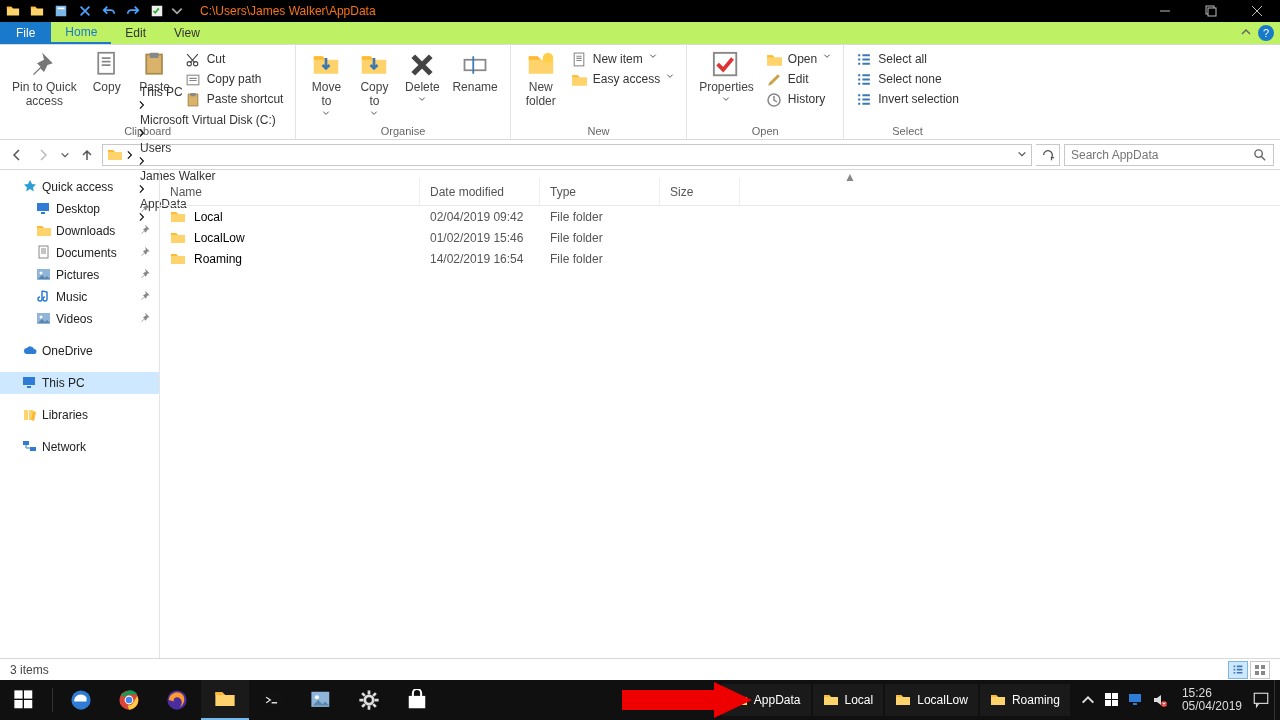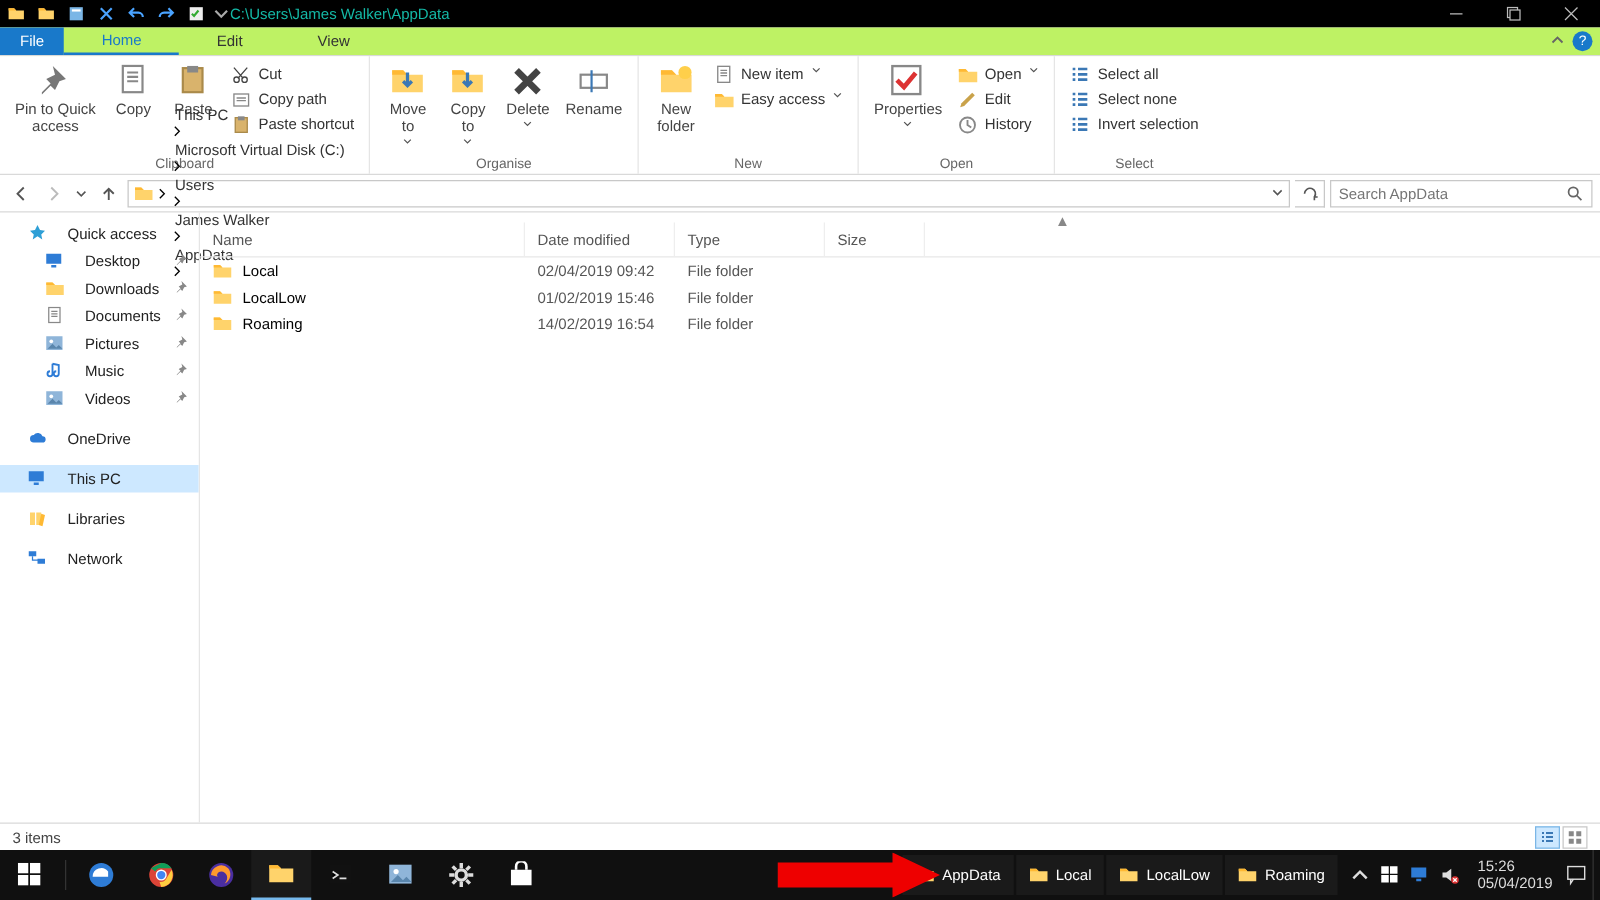--- a/index.html
+++ b/index.html
@@ -3,28 +3,28 @@
 <meta charset="utf-8">
 <style>
 *{margin:0;padding:0;box-sizing:border-box;font-family:"Segoe UI",Arial,sans-serif;font-size:12px;-webkit-user-select:none;user-select:none}
 html,body{width:1280px;height:720px;overflow:hidden;background:#fff}
 
 
 .titlebar{height:22px;background:#000;color:#bbb;display:flex;align-items:center}
 .qat{display:flex;align-items:center;height:100%;padding-left:2px;gap:2px}
 .qat .qbtn{width:22px;height:22px;display:flex;align-items:center;justify-content:center;color:#ddd}
 .qat .qbtn svg{width:14px;height:14px}
-.titletext{margin-left:0;color:#14b8a6}
+.titletext{margin-left:16px;color:#f97316}
 .wincontrols{margin-left:auto;display:flex}
 .wincontrols .wc{width:46px;height:22px;display:flex;align-items:center;justify-content:center;color:#bbb}
 
 
 .tabsrow{height:23px;background:#bef264;border-bottom:1px solid #d9d9d9;display:flex;align-items:stretch}
 .filetab{background:#1979ca;color:#fff;padding:0 16px;display:flex;align-items:center}
-.rtab{padding:0 30px;display:flex;align-items:center;color:#333}
+.rtab{padding:0 14px;display:flex;align-items:center;color:#333}
 .rtab.active{border-bottom:2px solid #1979ca;color:#1979ca;font-weight:400}
 .ribboncollapse{margin-left:auto;display:flex;gap:6px;align-items:center;padding-right:6px}
 .helpbtn{width:16px;height:16px;border-radius:50%;background:#1979ca;color:#fff;display:flex;align-items:center;justify-content:center;font-size:11px}
 
 
 .ribbon{height:95px;background:#fff;border-bottom:1px solid #d9d9d9;display:flex}
 .rgroup{border-right:1px solid #e5e5e5;display:flex;flex-direction:column;justify-content:space-between;padding:2px 6px 0}
 .rgroup .grow{flex:1;display:flex;align-items:flex-start}
 .rgroup .glabel{text-align:center;color:#666;font-size:11px;padding:2px 0}
 .bigbtn{display:flex;flex-direction:column;align-items:center;justify-content:flex-start;padding:4px 6px;min-width:48px;text-align:center;color:#444;line-height:1.15}
@@ -39,21 +39,21 @@
 .addrbox{flex:1;height:22px;border:1px solid #c8c8c8;display:flex;align-items:center;padding-left:4px;gap:2px;background:#fff}
 .crumb{display:flex;align-items:center;gap:4px;color:#333;padding:0 3px}
 .addrdd{margin-left:auto;width:18px;text-align:center;color:#555}
 .refreshbtn{width:24px;height:22px;border:1px solid #c8c8c8;border-left:none;display:flex;align-items:center;justify-content:center}
 .searchbox{width:210px;height:22px;border:1px solid #c8c8c8;display:flex;align-items:center;padding:0 6px;background:#fff;gap:6px;color:#888}
 .searchbox input{border:none;outline:none;flex:1;font-size:12px;color:#333;background:transparent}
 
 
 .mainarea{display:flex;height:calc(720px - 22px - 23px - 95px - 30px - 22px - 40px)}
 .navpane{width:160px;border-right:1px solid #e5e5e5;padding:6px 0;overflow:hidden}
-.navitem{display:flex;align-items:center;gap:16px;padding:3px 8px 3px 22px;color:#222;position:relative}
+.navitem{display:flex;align-items:center;gap:4px;padding:3px 8px 3px 22px;color:#222;position:relative}
 .navitem .pin{position:absolute;right:8px;color:#888}
 .navitem.selected{background:#cde8ff}
 .navitem svg.ic{width:16px;height:16px;flex:none}
 .navgap{height:10px}
 
 .filepane{flex:1;display:flex;flex-direction:column}
 .colheaders{height:28px;border-bottom:1px solid #e8e8e8;display:flex;align-items:flex-start;color:#555}
 .ch{padding:0 10px;border-right:1px solid #eee;height:100%;display:flex;align-items:center}
 .ch.name{width:260px}.ch.date{width:120px}.ch.type{width:120px}.ch.size{flex:0 0 80px}
 .sorticon{margin:0 auto;color:#888}

